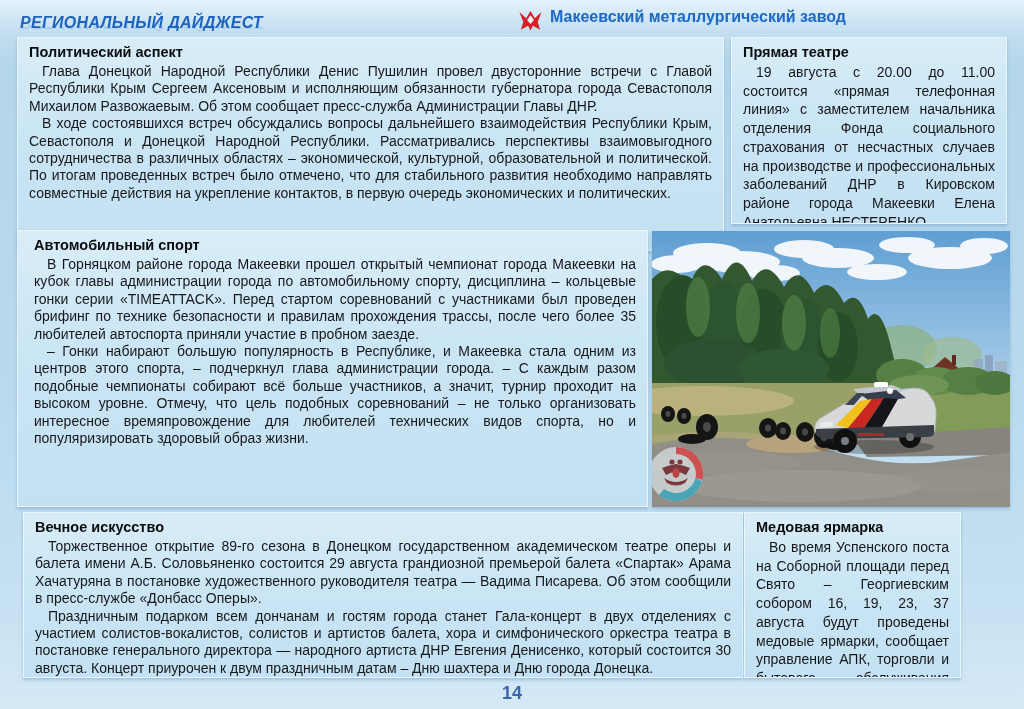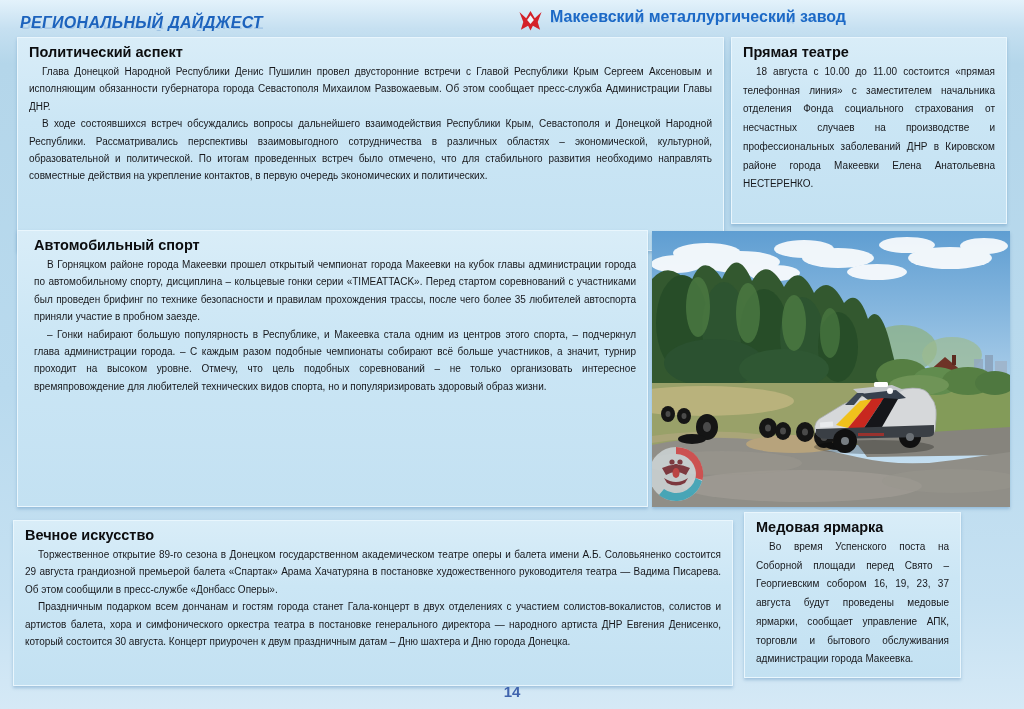--- a/index.html
+++ b/index.html
@@ -44,42 +44,42 @@
     border:1px solid #e9f6fd;
     box-shadow:0 2px 3px rgba(97,146,188,.45);
     padding:5px 11px 4px 11px;
     overflow:hidden;
   }
   .box h2 {
     margin:0 0 2px 0; font-size:14.5px; font-weight:700; color:#0c0d0f;
     line-height:18px;
   }
   .box p {
-    margin:0; font-size:10px; line-height:17.4px; color:#17181c;
+    margin:0; font-size:14px; line-height:17.4px; color:#17181c;
     text-align:justify; text-indent:13px;
   }
   .box--pol    { left:17px;  top:37px;  width:707px; height:214px; }
   .box--line   { left:731px; top:37px;  width:276px; height:187px; }
   .box--auto   { left:17px;  top:230px; width:631px; height:277px;padding-left:16px; }
-  .box--art    { left:13px;  top:512px; width:720px; height:166px;margin-top:8px; }
+  .box--art    { left:23px;  top:512px; width:720px; height:166px; }
   .box--honey  { left:744px; top:512px; width:217px; height:166px; }
   .box--narrow p { line-height:18.7px; }
 
   
   .photo {
     position:absolute; left:652px; top:231px; width:358px; height:276px;
     margin:0; box-shadow:0 2px 3px rgba(97,146,188,.45);
     background:#9cc3e2;
   }
   .photo svg { display:block; width:100%; height:100%; }
 
   
   .pagenum {
     position:absolute; left:0; top:683px; width:1024px;
-    text-align:center; font-size:15px; font-weight:700; color:#4064ae;
+    text-align:center; font-size:18px; font-weight:700; color:#4064ae;
   }
 </style>
 </head>
 <body>
 
 <div class="page">
 
   <header class="topbar">
     <span class="wordart">
       <span class="doc-title">РЕГИОНАЛЬНЫЙ ДАЙДЖЕСТ</span>
@@ -102,21 +102,21 @@
   <main>
 
     <section class="box box--pol">
       <h2>Политический аспект</h2>
       <p>Глава Донецкой Народной Республики Денис Пушилин провел двусторонние встречи с Главой Республики Крым Сергеем Аксеновым и исполняющим обязанности губернатора города Севастополя Михаилом Развожаевым. Об этом сообщает пресс-служба Администрации Главы ДНР.</p>
       <p>В ходе состоявшихся встреч обсуждались вопросы дальнейшего взаимодействия Республики Крым, Севастополя и Донецкой Народной Республики. Рассматривались перспективы взаимовыгодного сотрудничества в различных областях – экономической, культурной, образовательной и политической. По итогам проведенных встреч было отмечено, что для стабильного развития необходимо направлять совместные действия на укрепление контактов, в первую очередь экономических и политических.</p>
     </section>
 
     <section class="box box--line box--narrow">
       <h2>Прямая театре</h2>
-      <p>18 августа с 10.00 до 11.00 состоится «прямая телефонная линия» с заместителем начальника отделения Фонда социального страхования от несчастных случаев на производстве и профессиональных заболеваний ДНР в Кировском районе города Макеевки Елена Анатольевна НЕСТЕРЕНКО.</p>
+      <p>19 августа с 20.00 до 11.00 состоится «прямая телефонная линия» с заместителем начальника отделения Фонда социального страхования от несчастных случаев на производстве и профессиональных заболеваний ДНР в Кировском районе города Макеевки Елена Анатольевна НЕСТЕРЕНКО.</p>
     </section>
 
     <section class="box box--auto">
       <h2>Автомобильный спорт</h2>
       <p>В Горняцком районе города Макеевки прошел открытый чемпионат города Макеевки на кубок главы администрации города по автомобильному спорту, дисциплина – кольцевые гонки серии «TIMEATTACK». Перед стартом соревнований с участниками был проведен брифинг по технике безопасности и правилам прохождения трассы, после чего более 35 любителей автоспорта приняли участие в пробном заезде.</p>
       <p>– Гонки набирают большую популярность в Республике, и Макеевка стала одним из центров этого спорта, – подчеркнул глава администрации города. – С каждым разом подобные чемпионаты собирают всё больше участников, а значит, турнир проходит на высоком уровне. Отмечу, что цель подобных соревнований – не только организовать интересное времяпровождение для любителей технических видов спорта, но и популяризировать здоровый образ жизни.</p>
     </section>
 
     <figure class="photo">
       <svg viewBox="0 0 358 276" preserveAspectRatio="none" xmlns="http://www.w3.org/2000/svg">

